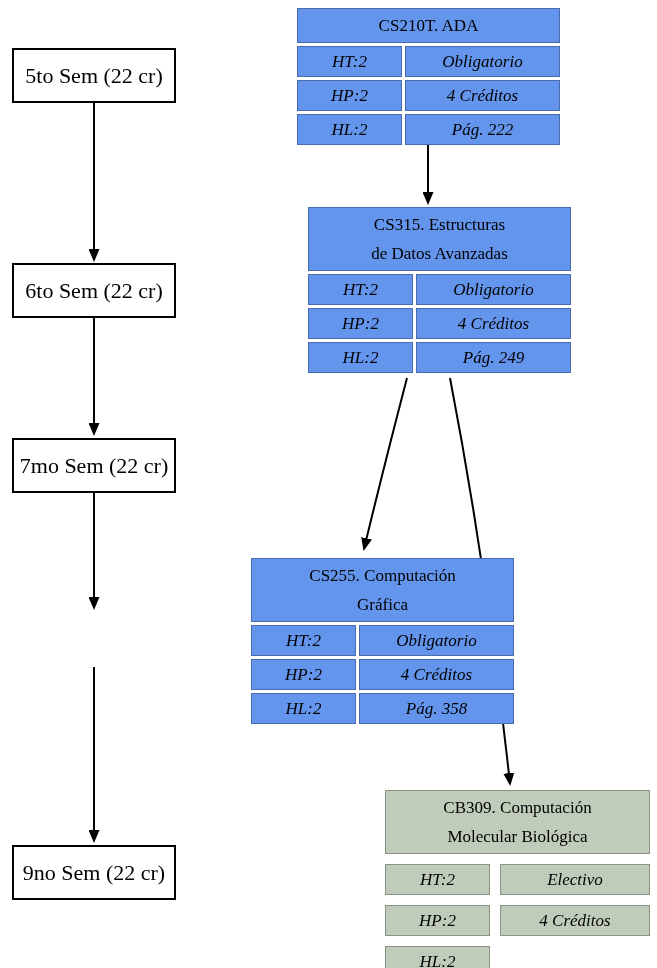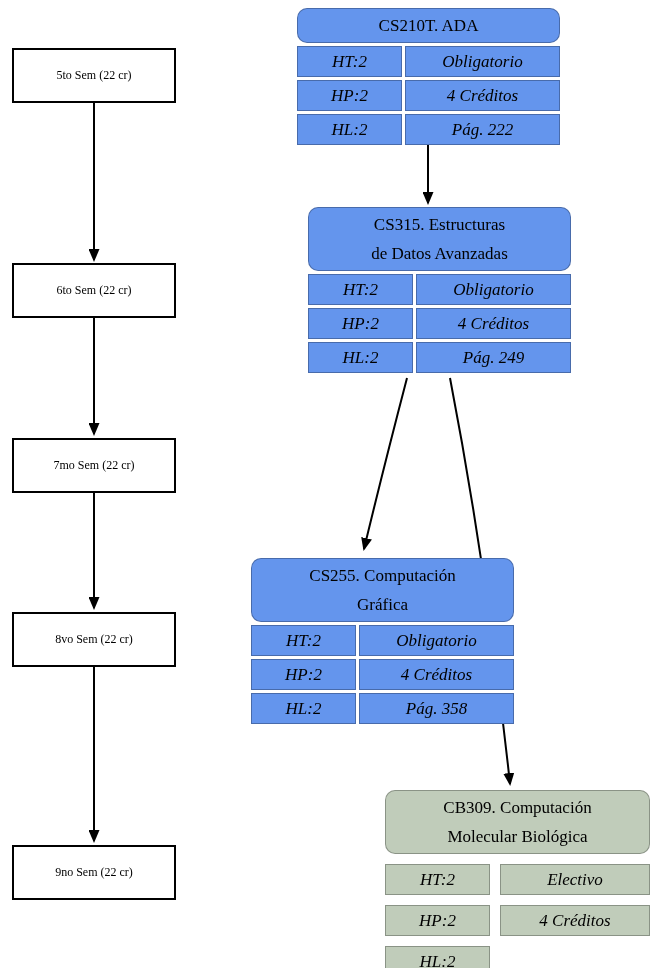--- a/index.html
+++ b/index.html
@@ -29,21 +29,21 @@
     position: absolute;
     left: 12px;
     width: 164px;
     height: 55px;
     box-sizing: border-box;
     border: 2px solid #000000;
     background: #ffffff;
     display: flex;
     align-items: center;
     justify-content: center;
-    font-size: 12px;
+    font-size: 22px;
     white-space: nowrap;
   }
   
   .course {
     position: absolute;
     display: grid;
     grid-template-columns: 105px 1fr;
     gap: 3px;
     background: #ffffff;
   }
@@ -52,21 +52,20 @@
     background: var(--fill, #6495ED);
     border: 1px solid rgba(0, 0, 0, 0.28);
     text-align: center;
     font-size: 17px;
     line-height: 29px;
     overflow: hidden;
   }
   .course .cell.title {
     grid-column: 1 / -1;
     padding: 2px 0;
-    border-radius: 10px;
   }
   .course .cell.title span {
     display: block;
     line-height: 29px;
   }
   .course .cell.data {
     height: 31px;
     font-style: italic;
   }
 </style>
@@ -86,21 +85,20 @@
     <path d="M94,493 L94,608" stroke="#000000" stroke-width="2" fill="none" marker-end="url(#ah)"></path>
     <path d="M94,667 L94,841" stroke="#000000" stroke-width="2" fill="none" marker-end="url(#ah)"></path>
     <path d="M428,143 L428,203" stroke="#000000" stroke-width="2" fill="none" marker-end="url(#ah)"></path>
     <path d="M407,378 Q383,470 364,549" stroke="#000000" stroke-width="2" fill="none" marker-end="url(#ah)"></path>
     <path d="M450,378 Q487,570 510,784" stroke="#000000" stroke-width="2" fill="none" marker-end="url(#ah)"></path>
   </svg>
 
   <div class="sem" style="top:48px">5to Sem (22 cr)</div>
   <div class="sem" style="top:263px">6to Sem (22 cr)</div>
   <div class="sem" style="top:438px">7mo Sem (22 cr)</div>
-  <div class="sem" style="top:612px">8vo Sem (22 cr)</div>
   <div class="sem" style="top:845px">9no Sem (22 cr)</div>
 
   <div class="course" style="left: 297px; top: 8px; width: 263px; --fill: #6495ED;">
     <div class="cell title">
       <span>CS210T. ADA</span>
       <span></span>
     </div>
     <div class="cell data">HT:2</div>
     <div class="cell data">Obligatorio</div>
     <div class="cell data">HP:2</div>

